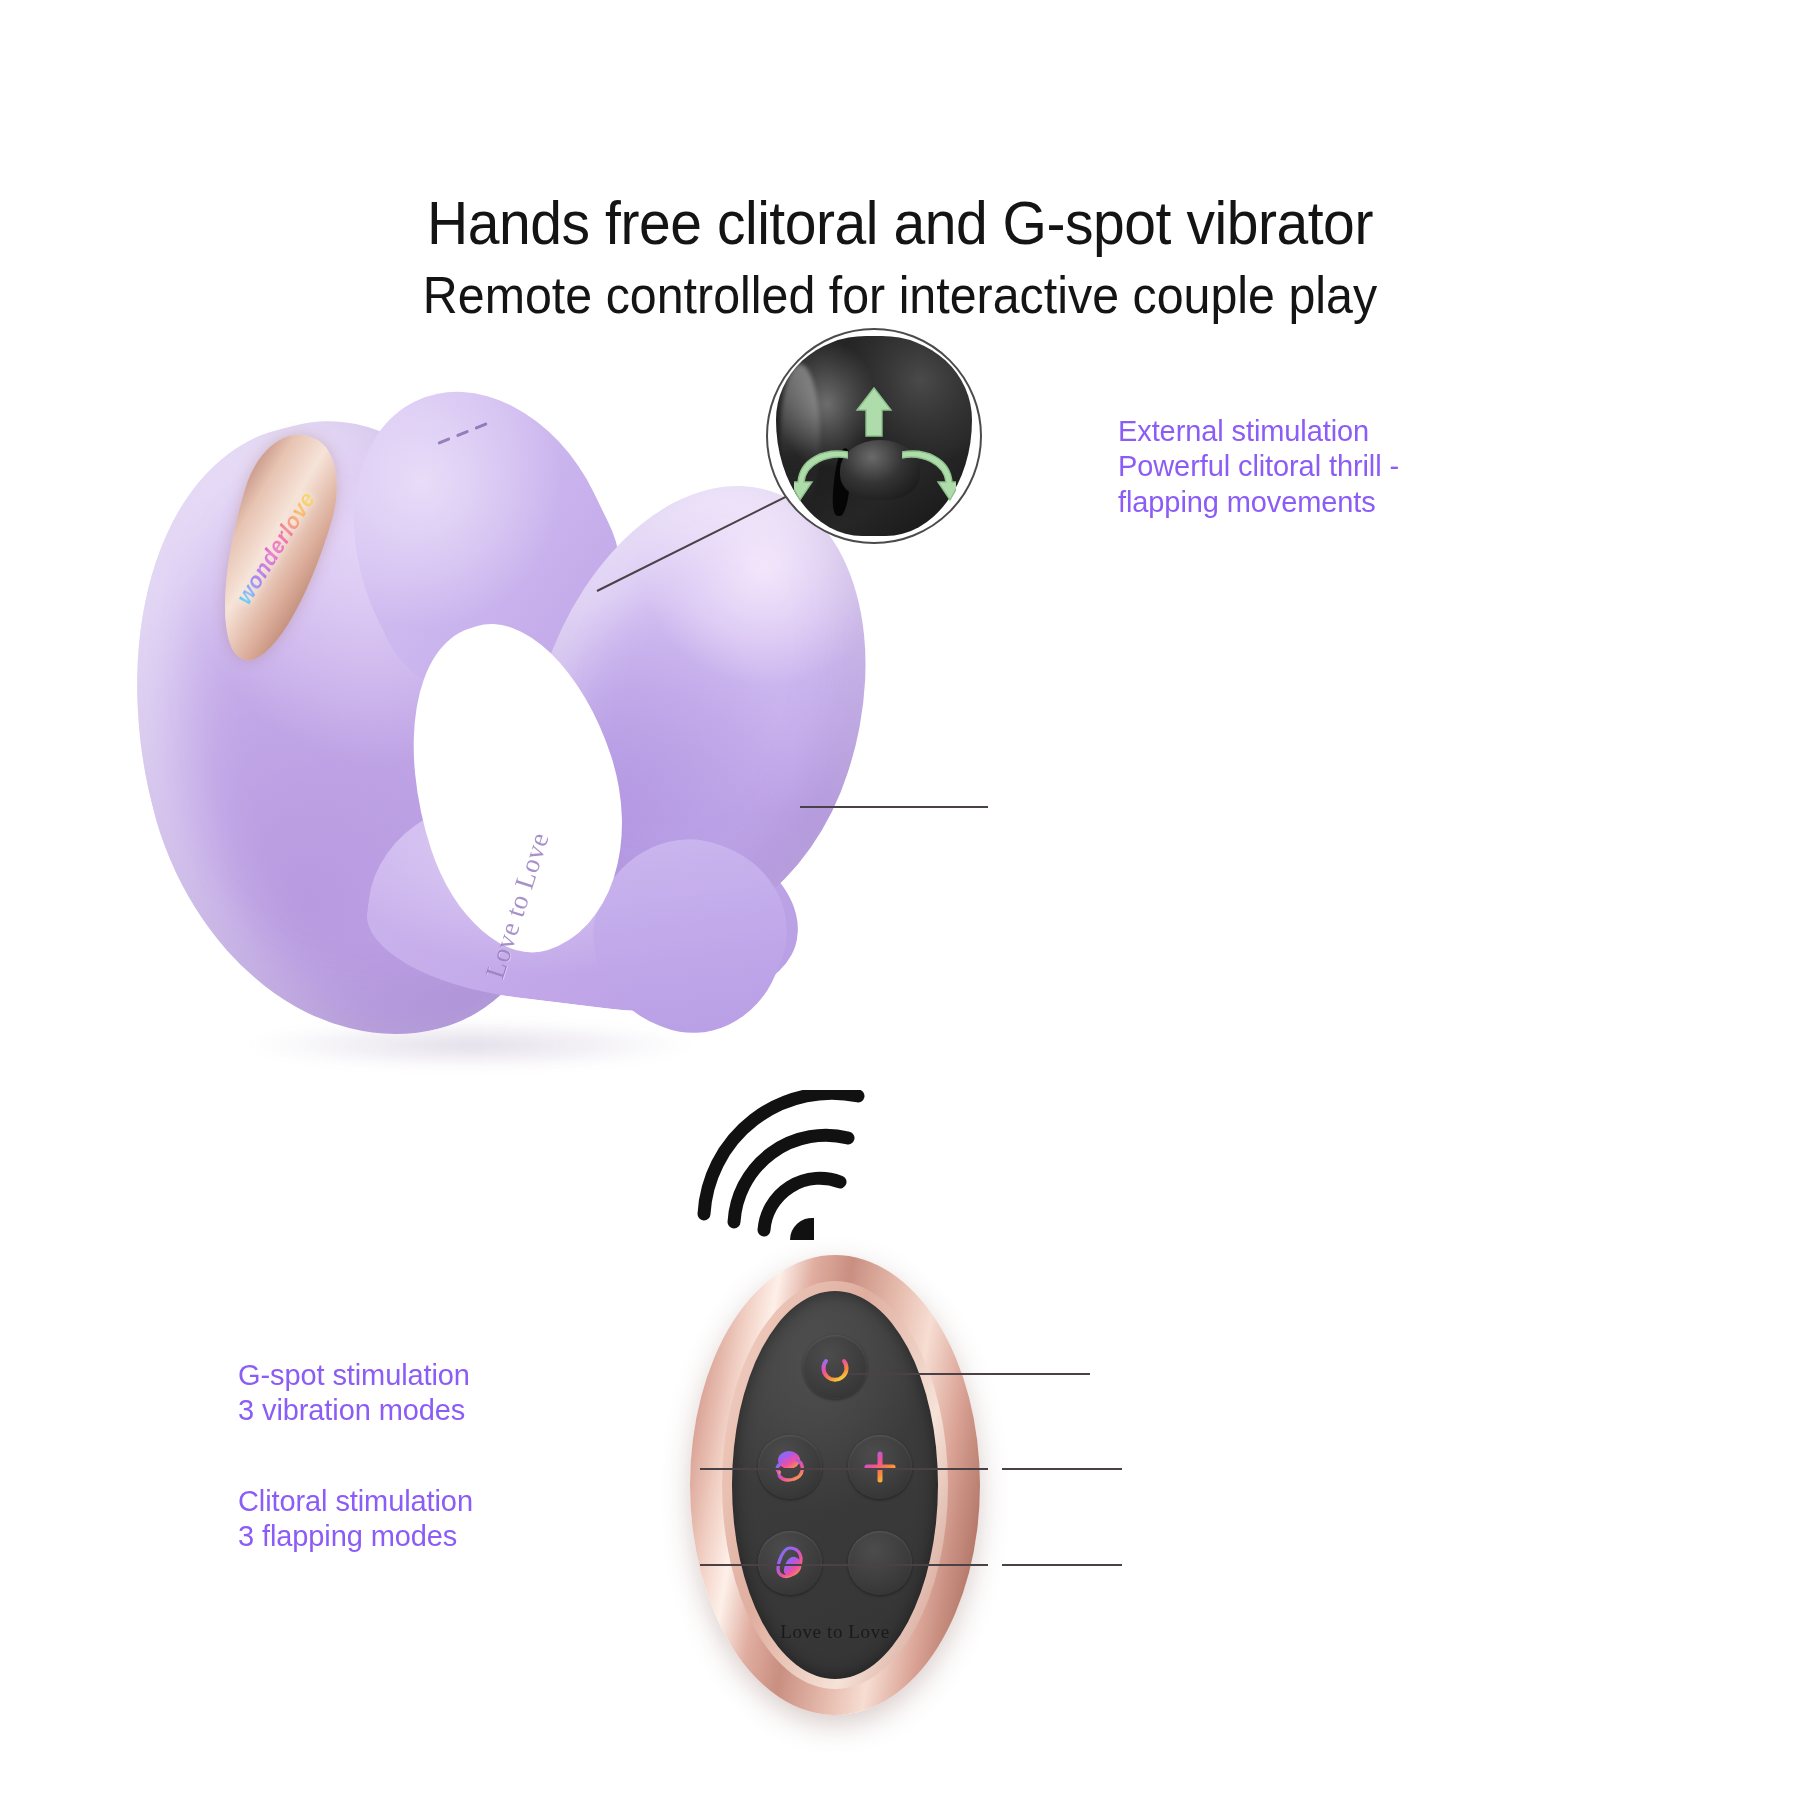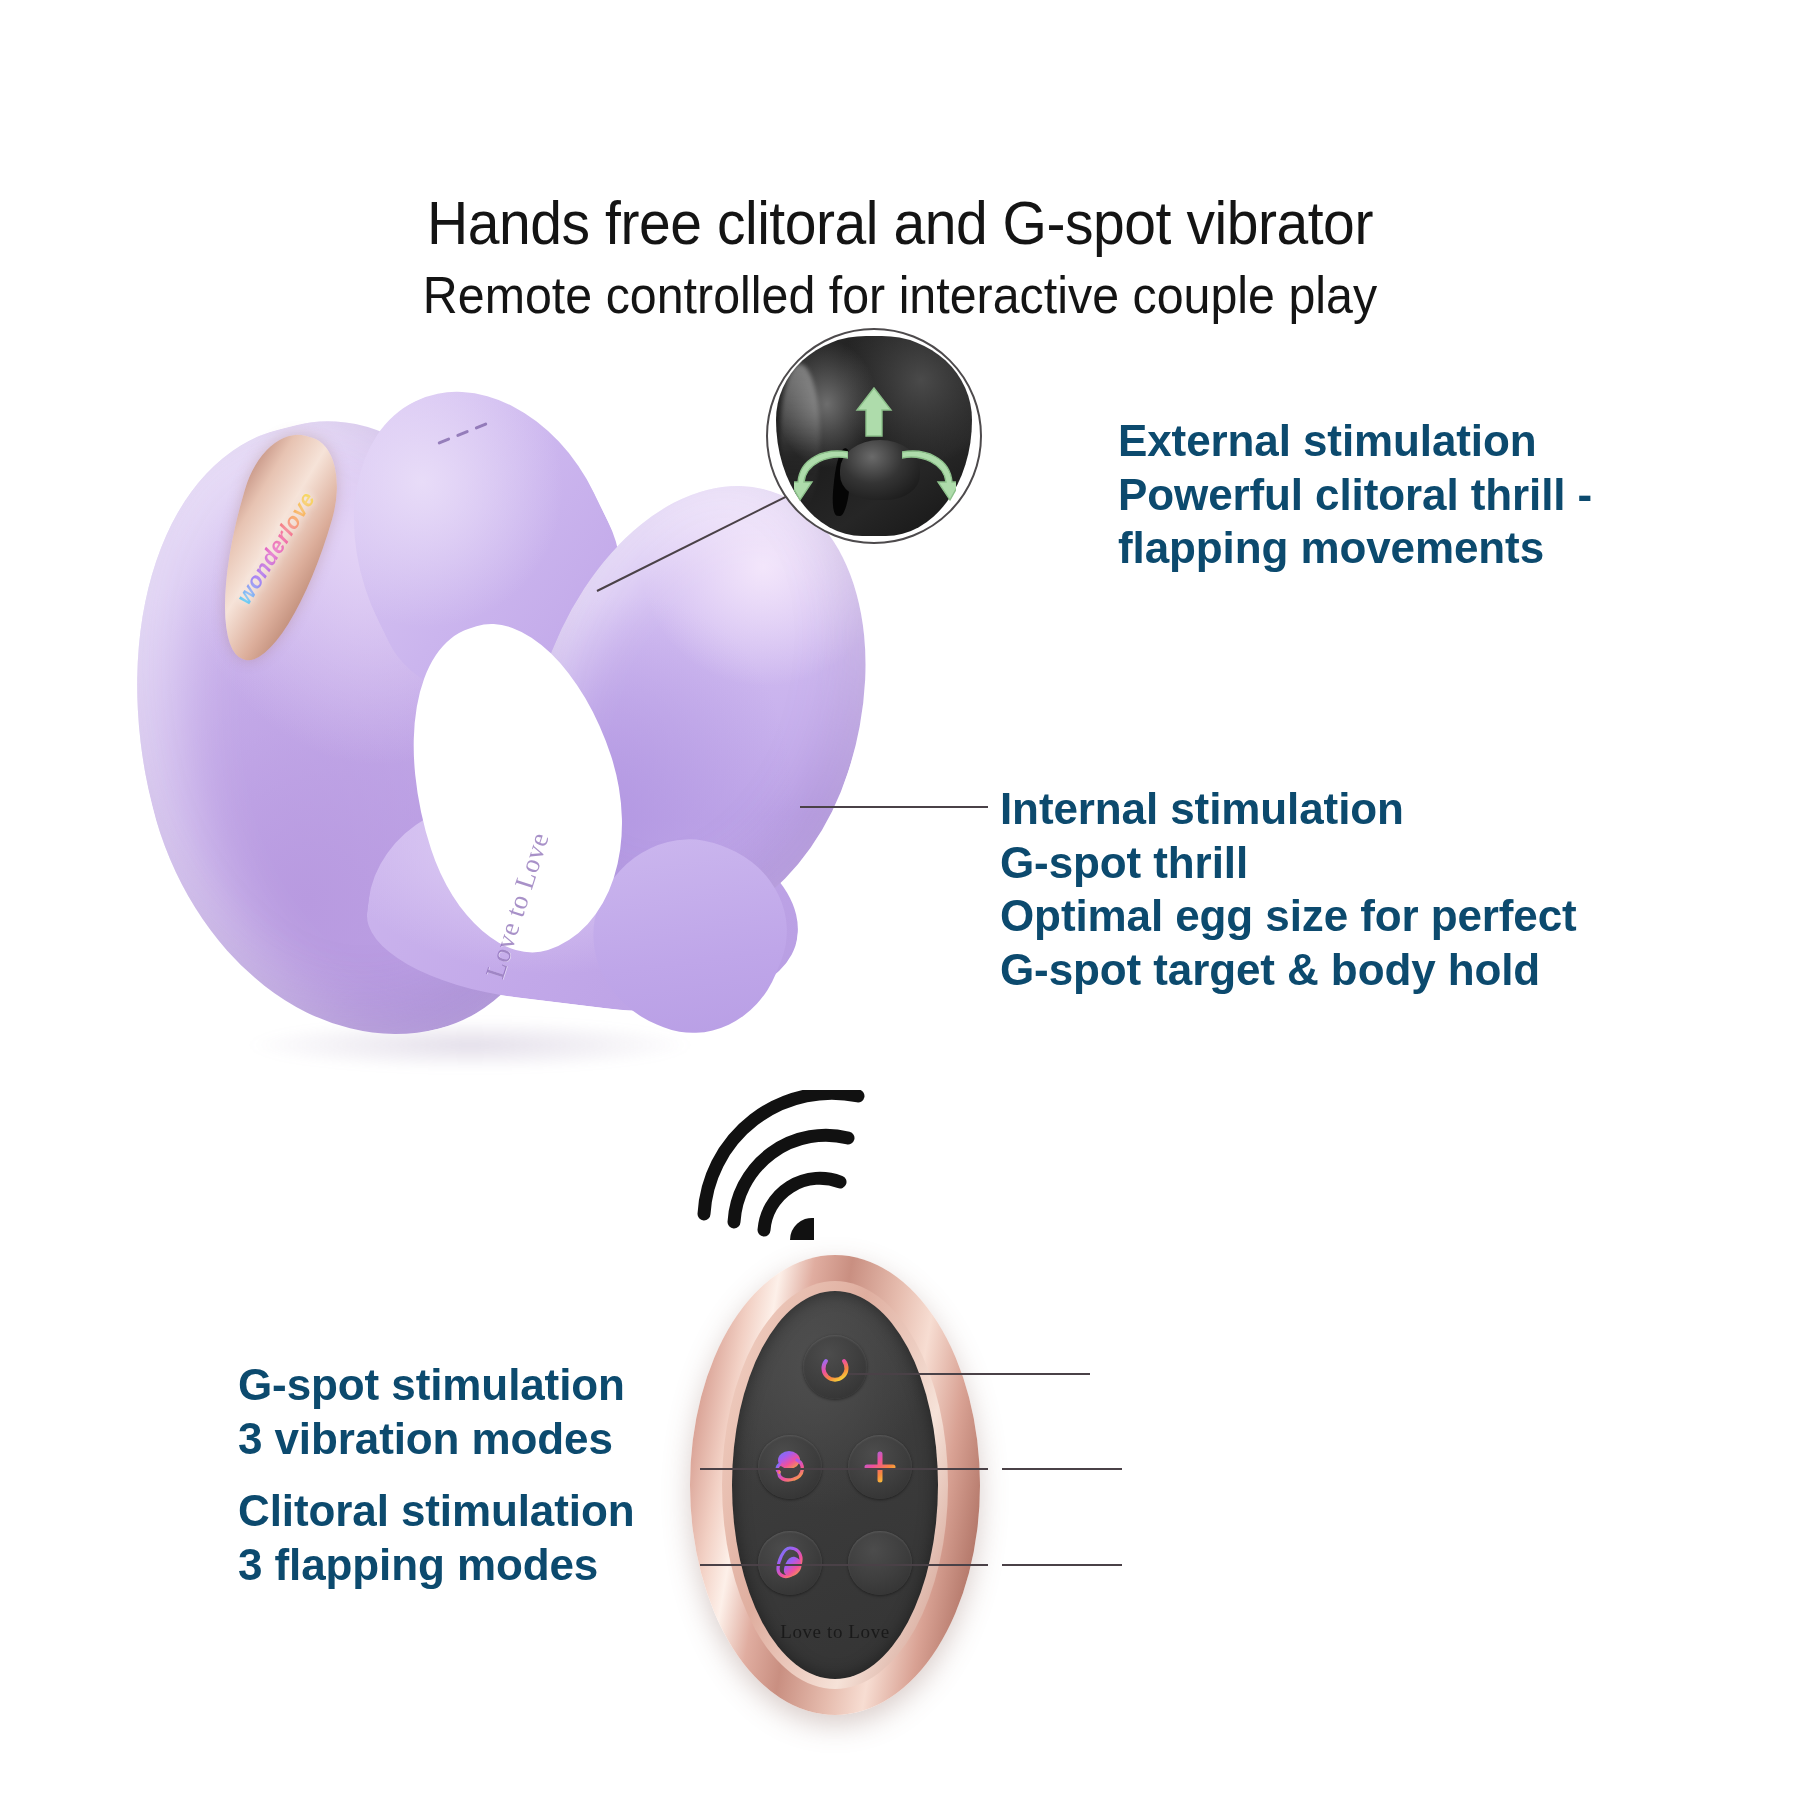--- a/index.html
+++ b/index.html
@@ -43,26 +43,25 @@
     font-size: 52px;
     font-weight: 400;
     color: #141414;
     line-height: 1.05;
     transform: scaleX(0.93);
   }
 
   
   .anno {
     position: absolute;
-    font-size: 44px;
+    font-size: 29px;
     line-height: 1.22;
-    color: #0c4a6e;
+    color: #8b5cf6;
     white-space: pre-line;
     letter-spacing: -0.1px;
-    font-weight: bold;
   }
   .anno.right { }
 
   
   .leader {
     position: absolute;
     background: #4a4147;
     height: 2px;
     transform-origin: left center;
   }
@@ -426,24 +425,20 @@
       </svg>
     </div>
   </div>
 
   <div class="anno" style="left:1118px; top:414px; width:560px;">External stimulation
 Powerful clitoral thrill -
 flapping movements</div>
 
   <div class="leader" style="left:800px; top:806px; width:188px;"></div>
 
-  <div class="anno" style="left:1000px; top:782px; width:620px;">Internal stimulation
-G-spot thrill
-Optimal egg size for perfect
-G-spot target &amp; body hold</div>
 
   <div id="wifi">
     <svg width="180" height="160" viewBox="0 0 180 160">
       <g fill="none" stroke="#111111" stroke-linecap="round">
         <path d="M14 124 A 128 128 0 0 1 168 6" stroke-width="13"></path>
         <path d="M44 132 A 92 92 0 0 1 158 48" stroke-width="13"></path>
         <path d="M74 140 A 56 56 0 0 1 150 92" stroke-width="13"></path>
       </g>
       <path d="M100 150 A 22 22 0 0 1 124 128 L124 150 Z" fill="#111111"></path>
     </svg>

